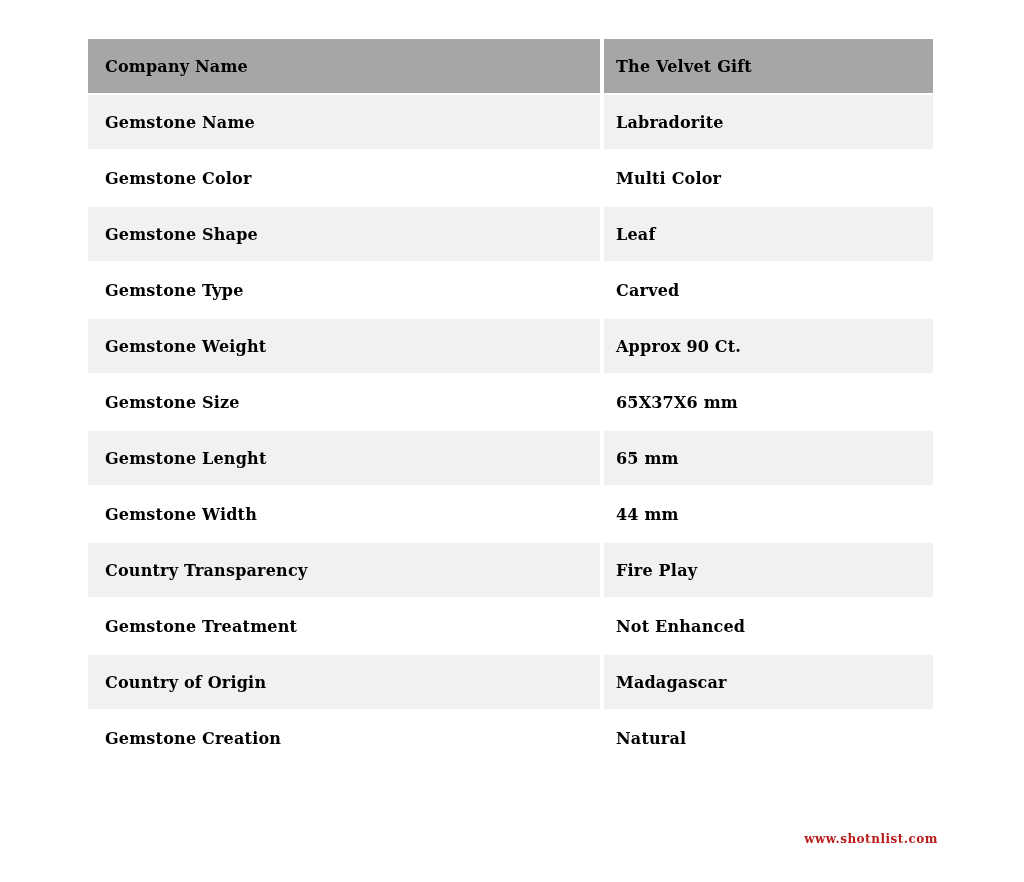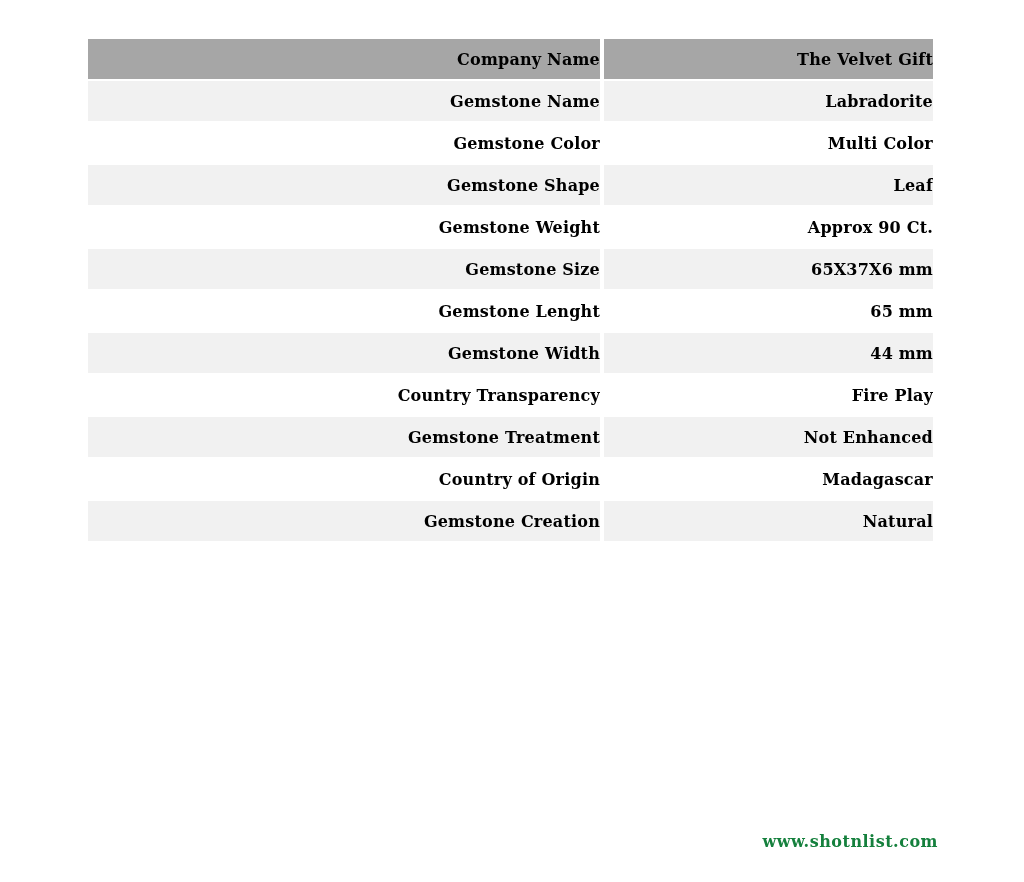--- a/index.html
+++ b/index.html
@@ -19,23 +19,23 @@
     left: 84px;
     top: 37px;
     border-collapse: separate;
     border-spacing: 4px 2px;
     table-layout: fixed;
   }
   .spec-table th, .spec-table td {
     font-weight: bold;
     font-size: 16px;
     color: #000000;
-    text-align: right;
+    text-align: left;
     vertical-align: middle;
-    height: 40px;
+    height: 54px;
     padding: 0 0 0 17px;
     letter-spacing: 0.2px;
     white-space: nowrap;
     overflow: hidden;
   }
   .spec-table .col-label { width: 495px; }  
   .spec-table .col-value { width: 317px; padding-left: 12px; }  
   .spec-table thead th {
     background: #a6a6a6;
   }
@@ -43,22 +43,22 @@
     background: #f1f1f1;
   }
   .spec-table tbody tr:nth-child(even) td {
     background: #ffffff;
   }
   .watermark {
     position: absolute;
     top: 832px;
     right: 86px;
     font-weight: bold;
-    font-size: 16px;
-    color: #15803d;
+    font-size: 12px;
+    color: #b91c1c;
     letter-spacing: 0.5px;
   }
 </style>
 </head>
 <body>
 
 <table class="spec-table">
   <thead>
     <tr>
       <th class="col-label">Company Name</th>
@@ -70,20 +70,24 @@
         <td class="col-label">Gemstone Name</td>
         <td class="col-value">Labradorite</td>
       </tr>
       <tr>
         <td class="col-label">Gemstone Color</td>
         <td class="col-value">Multi Color</td>
       </tr>
       <tr>
         <td class="col-label">Gemstone Shape</td>
         <td class="col-value">Leaf</td>
+      </tr>
+      <tr>
+        <td class="col-label">Gemstone Type</td>
+        <td class="col-value">Carved</td>
       </tr>
       <tr>
         <td class="col-label">Gemstone Weight</td>
         <td class="col-value">Approx 90 Ct.</td>
       </tr>
       <tr>
         <td class="col-label">Gemstone Size</td>
         <td class="col-value">65X37X6 mm</td>
       </tr>
       <tr>

